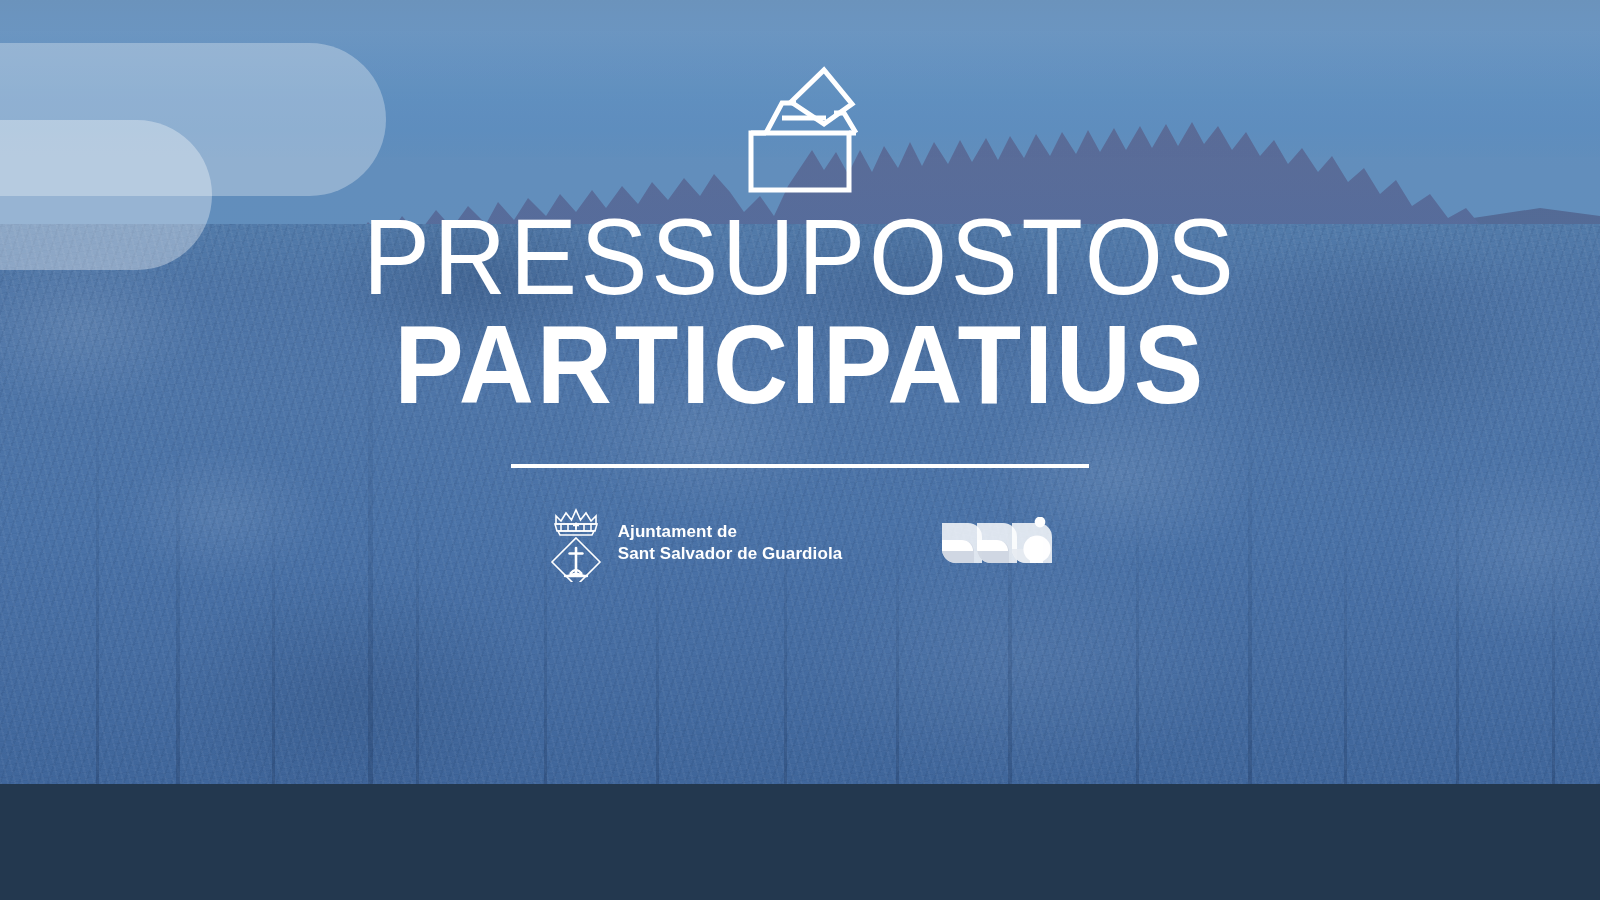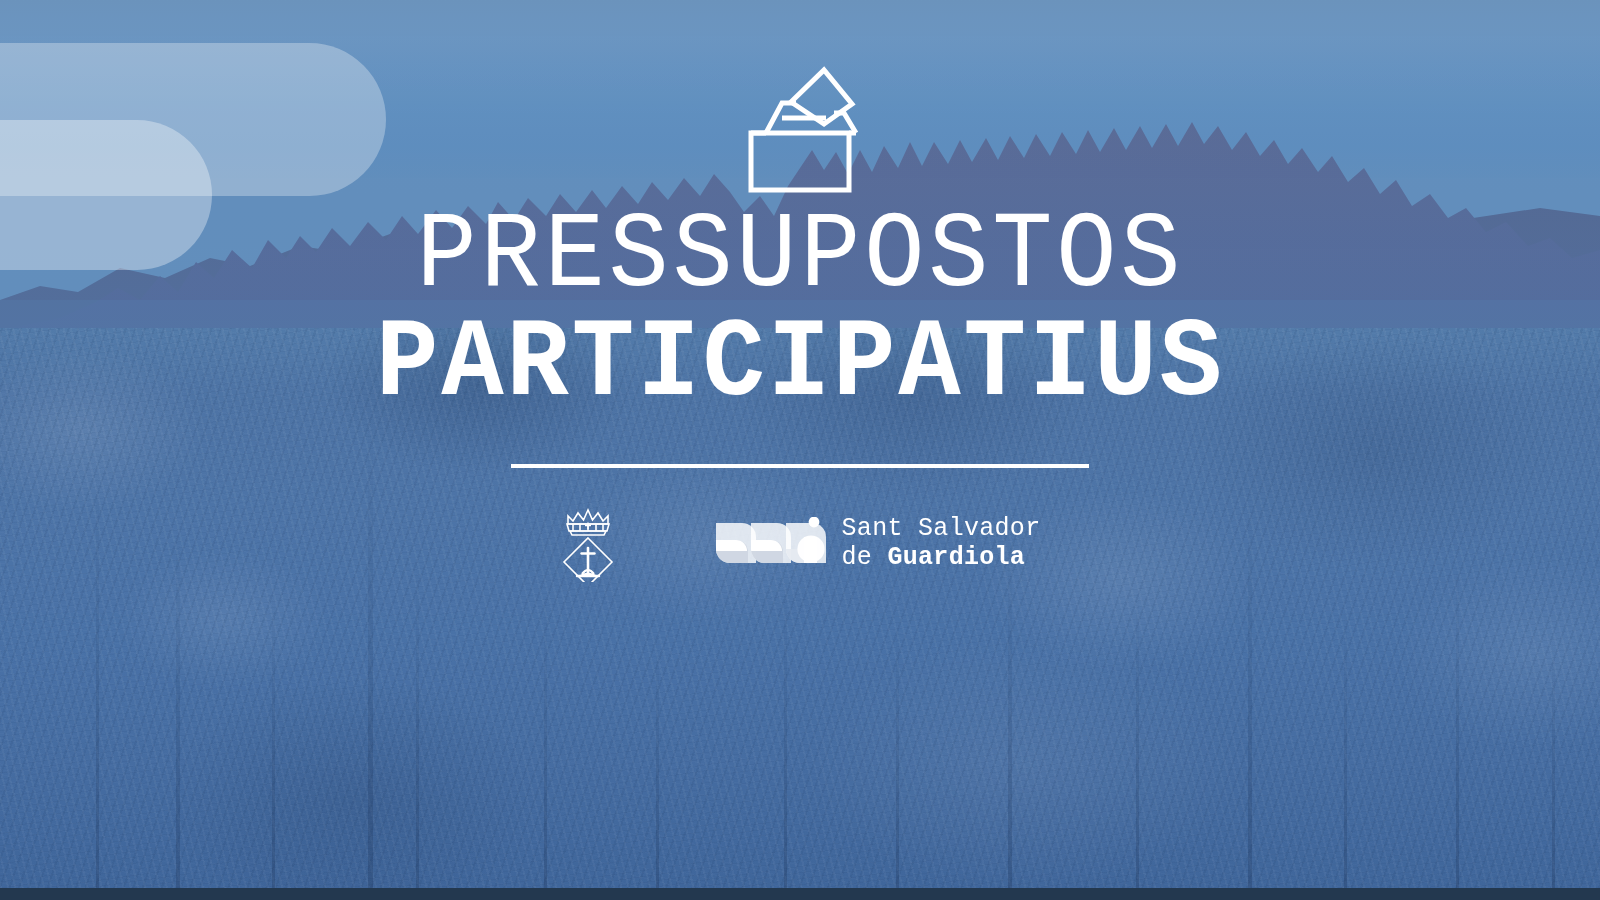--- a/index.html
+++ b/index.html
@@ -3,23 +3,23 @@
 <meta charset="utf-8">
 <style>
   html, body {
     margin: 0;
     padding: 0;
     background: #23384f;
   }
   #poster {
     position: relative;
     width: 1600px;
-    height: 888px;
+    height: 784px;
     overflow: hidden;
-    font-family: Liberation Mono, monospace;
+    font-family: Liberation Sans, sans-serif;
     background: #6f9ec9;
     user-select: none;
   }
 
   
   .bg-layer { position: absolute; inset: 0; }
 
   
   .sky {
     background: linear-gradient(180deg,
@@ -305,20 +305,24 @@
 
             <path d="M28 34 L52 58 L28 82 L4 58 Z" fill="none" stroke-width="1.6"></path>
 
             <path d="M28 44 L28 70" stroke-width="2.6" stroke-linecap="round"></path>
             <path d="M21.5 49.5 L34.5 49.5" stroke-width="2.4" stroke-linecap="round"></path>
             <path d="M22 70 Q28 62 34 70" fill="none" stroke-width="2.2"></path>
             <path d="M18 72 Q28 65 38 72" fill="#ffffff" stroke="none"></path>
             <path d="M17 72 L39 72" stroke-width="2.4" stroke-linecap="round"></path>
           </svg>
         </div>
+        <div class="txt">
+          <div>Ajuntament de</div>
+          <div>Sant Salvador de Guardiola</div>
+        </div>
       </div>
 
       <div class="ssg">
         <div class="mark">
           <svg width="110" height="52" viewBox="0 0 110 52" fill="none">
             <defs>
               <clipPath id="s1">
                   <path d="M0 6 H26 A14 14 0 0 1 40 20 V46 H14 A14 14 0 0 1 0 32 Z"></path>
                 </clipPath>
               <clipPath id="s2">
@@ -339,21 +343,17 @@
             </g>
 
             <path d="M70 6 H96 A14 14 0 0 1 110 20 V46 H84 A14 14 0 0 1 70 32 Z" fill="#ffffff" opacity=".82"></path>
             <path d="M70 32 A14 14 0 0 0 84 46 H92 V32 Z" fill="#e6eaf1" opacity=".9"></path>
             <circle cx="95" cy="32" r="13.6" fill="#ffffff" opacity=".95"></circle>
             <rect x="88" y="20" width="13" height="26" fill="#ffffff"></rect>
 
             <circle cx="98" cy="5" r="5.4" fill="#ffffff"></circle>
           </svg>
         </div>
-        <div class="txt">
-          <div class="t1">Sant Salvador</div>
-          <div class="t2"><span>de </span><b>Guardiola</b></div>
-        </div>
       </div>
 
     </div>
   </div>
 </div>
 
 </body></html>

